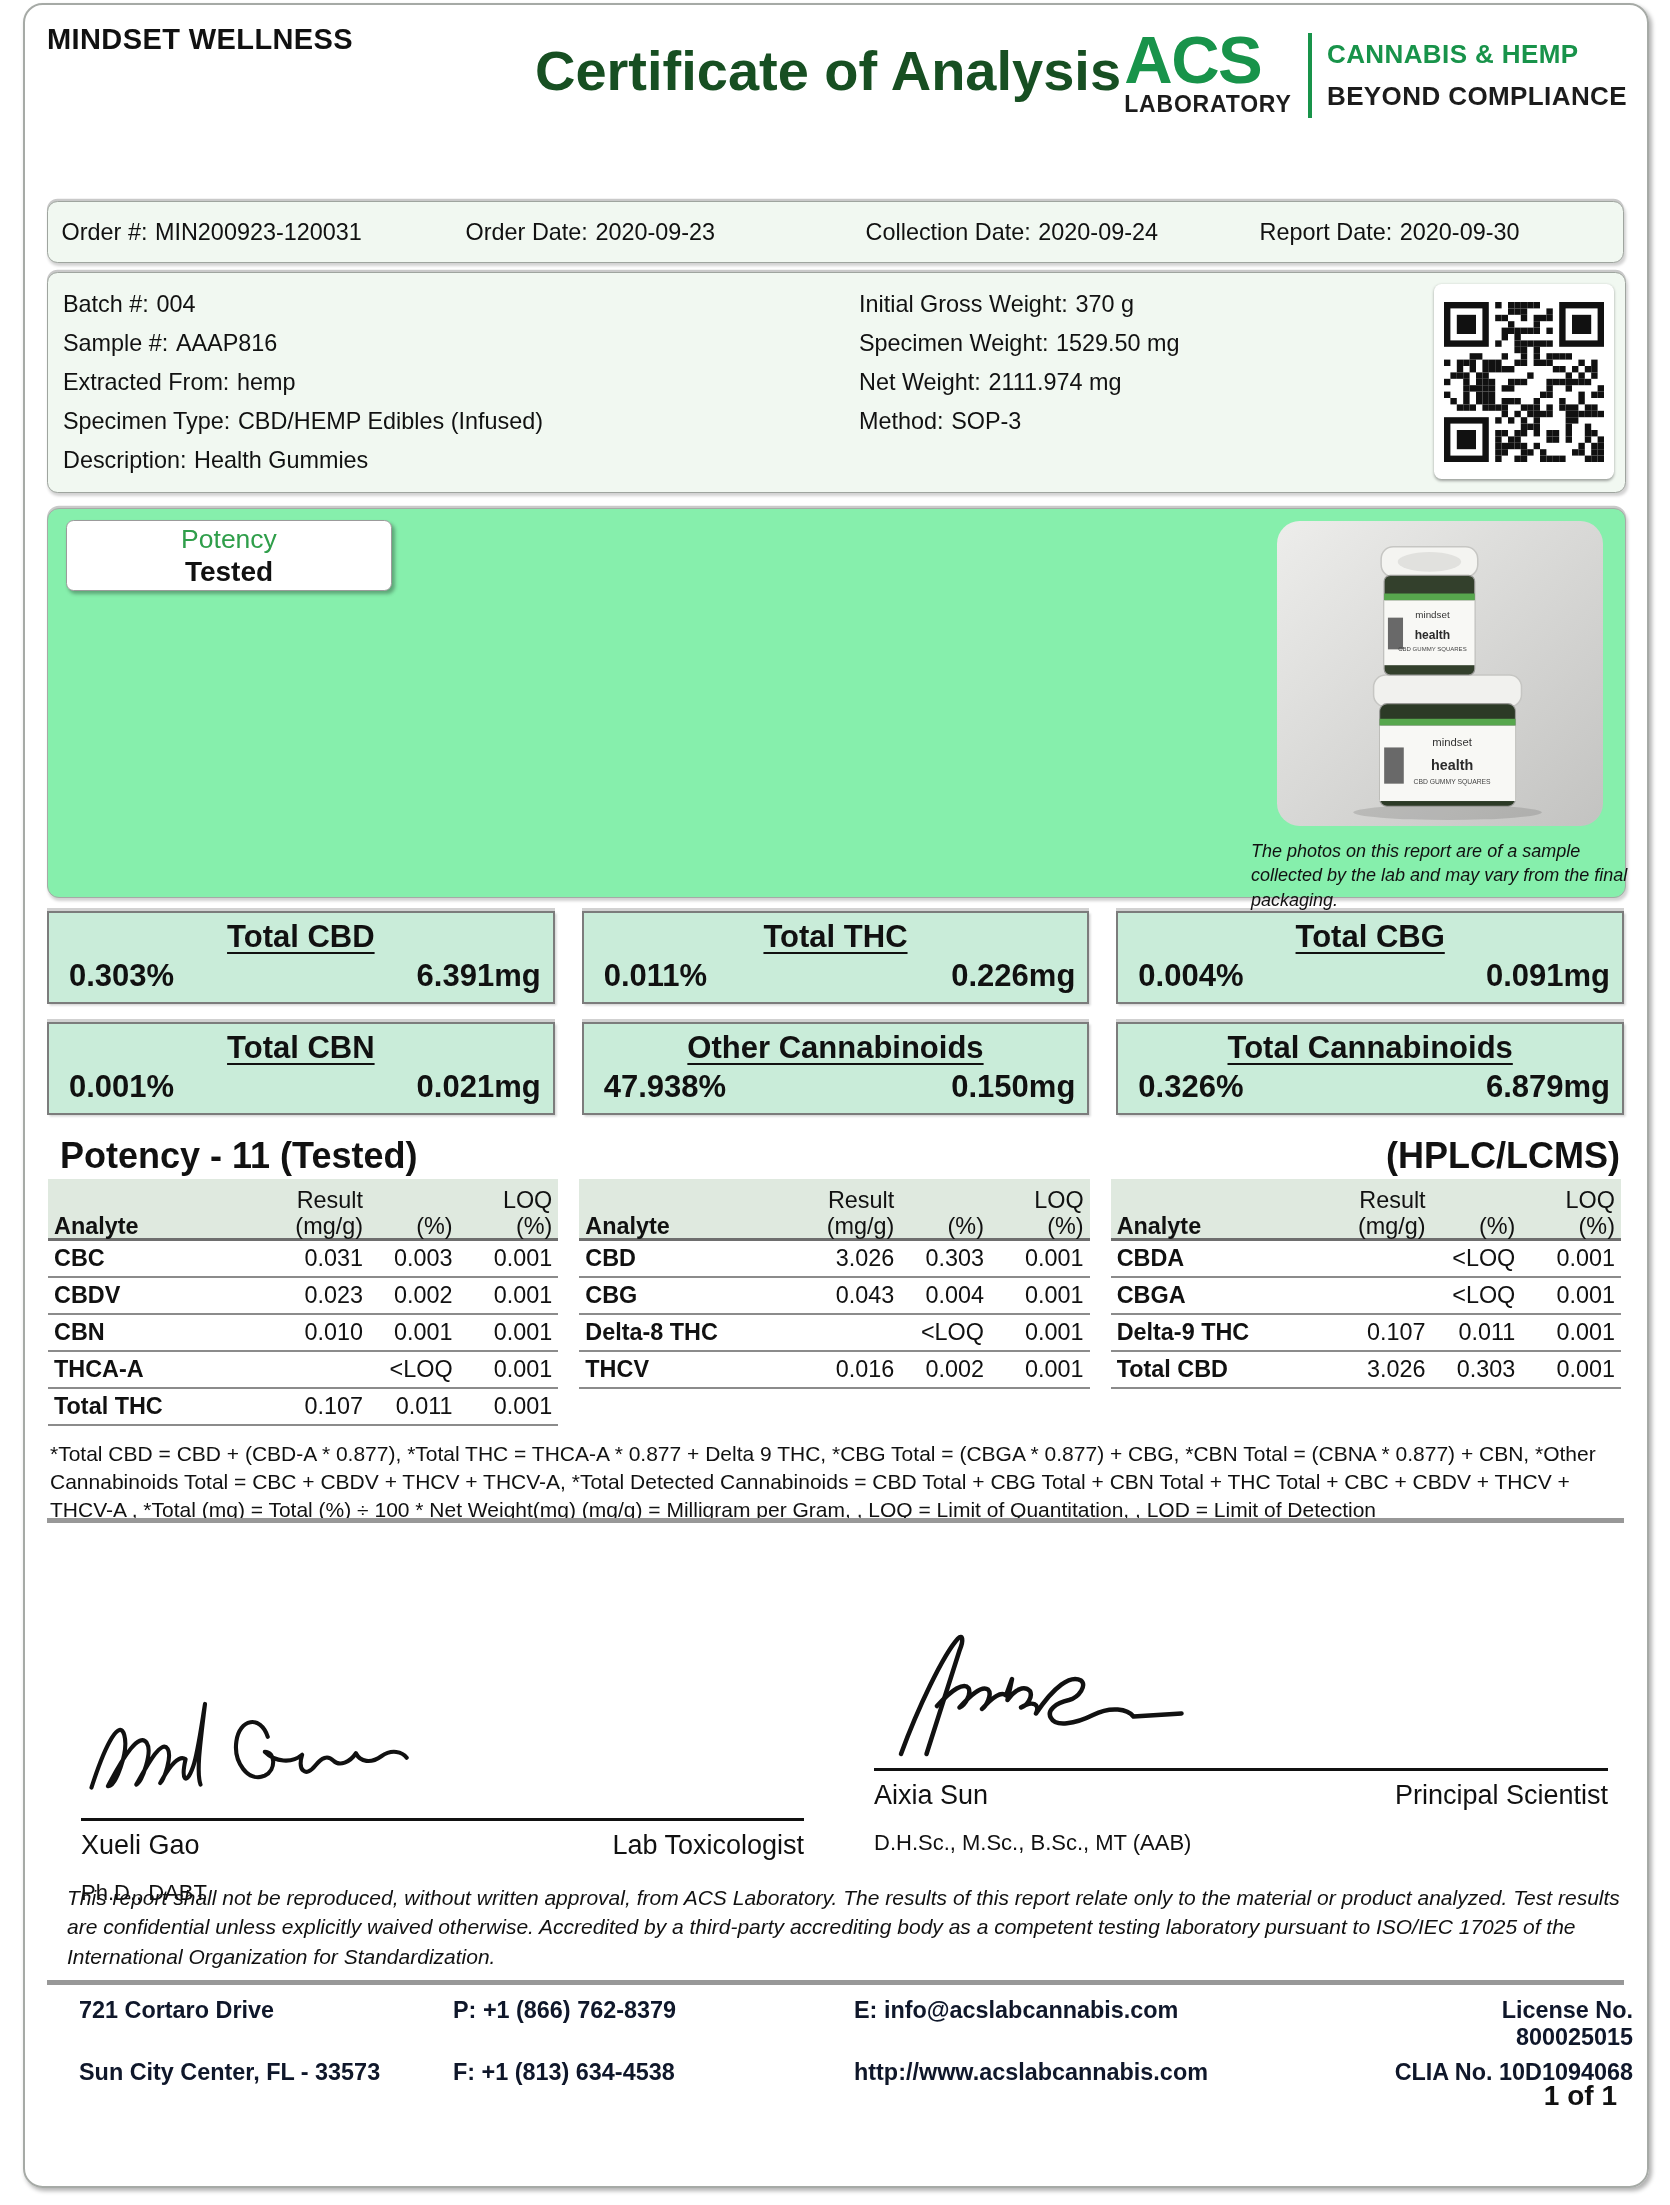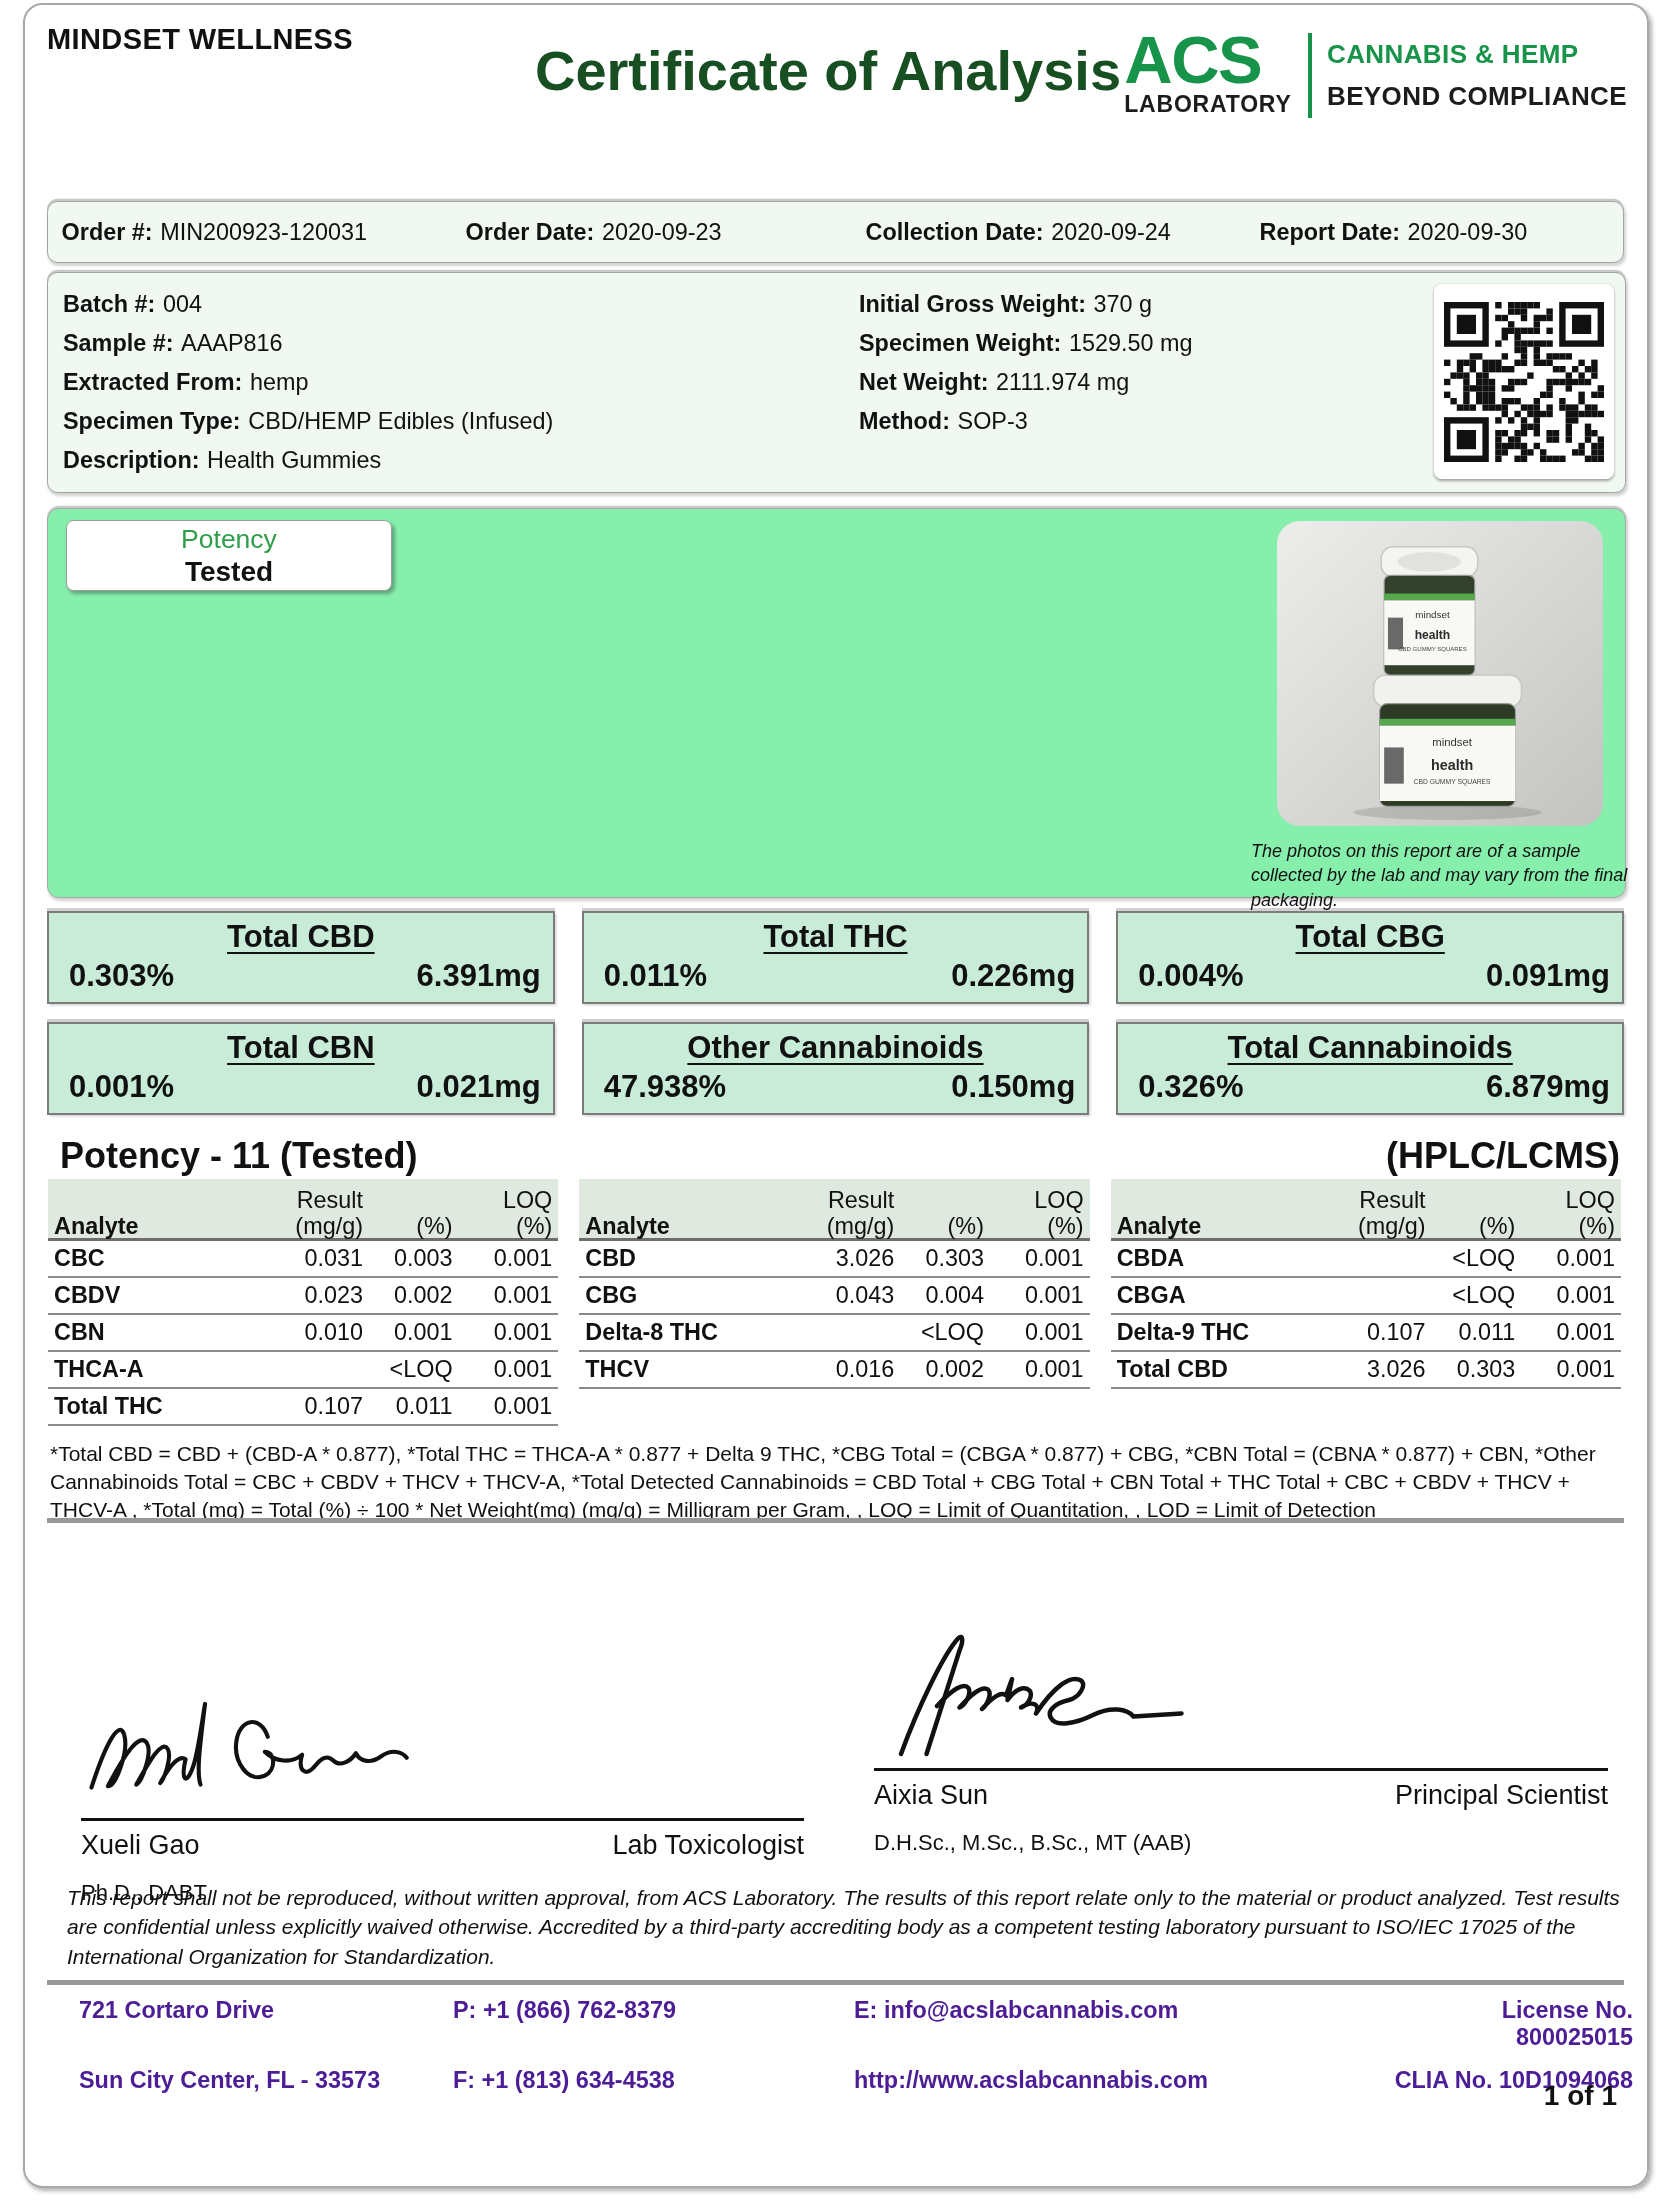--- a/index.html
+++ b/index.html
@@ -12,21 +12,21 @@
   .doc-title{left:469px;top:38px;width:718px;text-align:center;font-size:56px;font-weight:700;color:#174f22;}
   .logo{right:44px;top:33px;display:flex;align-items:center;}
   .logo-acs{font-size:67px;font-weight:900;color:#18934a;line-height:.82;letter-spacing:-1.5px;}
   .logo-lab{font-size:23px;font-weight:700;color:#1c1c1c;letter-spacing:0.8px;margin-top:3px;}
   .logo-bar{width:3.8px;height:85px;background:#18934a;margin:0 15px 0 16.6px;}
   .logo-tag1{font-size:26px;font-weight:800;color:#18934a;letter-spacing:0.4px;}
   .logo-tag2{font-size:26px;font-weight:800;color:#1c1c1c;letter-spacing:0.4px;margin-top:10.6px;}
   
   .bar{background:#f1f8f1;border:1.5px solid #9fa59f;border-radius:10.6px;box-shadow:0 -2.3px 0 #c9c9c9,1.5px 2.3px 3px rgba(0,0,0,.18);}
   .order-bar{left:47px;top:201px;width:1577px;height:62px;display:grid;grid-template-columns:404px 400px 394px 1fr;align-items:center;padding:0 0 0 13.6px;box-sizing:border-box;font-size:23.4px;}
-  .kv b{font-weight:700;margin-right:7.6px;}
+  .kv b{font-weight:400;margin-right:7.6px;}
   .batch-box{left:47px;top:272px;width:1577px;height:219px;}
   .info-col{position:absolute;top:12px;font-size:23.4px;}
   .info-col .kv{height:39px;line-height:39px;white-space:nowrap;}
   .info-left{left:15px;}
   .info-right{left:811px;}
   .qr-box{position:absolute;right:10.6px;top:11.3px;width:180px;height:195px;background:#fff;border-radius:7.6px;box-shadow:0 1.5px 3px rgba(0,0,0,.35);display:flex;align-items:center;justify-content:center;}
   
   .potency-box{left:47px;top:508px;width:1577px;height:388px;background:#86efac;border:1.5px solid #a6aaa6;border-radius:12px;box-shadow:0 -2.3px 0 #c9c9c9,1.5px 2.3px 3px rgba(0,0,0,.18);}
   .badge{position:absolute;left:18px;top:10.6px;width:326px;height:71px;background:#fff;border:1.5px solid #9b9b9b;border-radius:7.6px;box-shadow:2.3px 3px 3.8px rgba(0,0,0,.30);text-align:center;padding-top:3px;box-sizing:border-box;}
   .badge-line1{font-size:26.5px;color:#2f9e4a;}
@@ -56,21 +56,21 @@
   
   .sigblock{display:flex;flex-direction:column;}
   .sig-left{left:81px;top:1689px;width:723px;}
   .sig-right{left:874px;top:1628px;width:734px;}
   .sigline{border-top:3px solid #111;margin-top:1.5px;}
   .sigrow{display:flex;justify-content:space-between;align-items:baseline;margin-top:9px;font-size:27px;}
   .sigcreds{margin-top:19.6px;font-size:22px;}
   
   .disclaimer{left:67px;top:1883px;width:1570px;font-size:21px;font-style:italic;line-height:1.4;}
   .footer-divider{left:47px;top:1980px;width:1577px;height:4.5px;background:#989898;}
-  .footer{left:79px;top:1997px;width:1554px;display:grid;grid-template-columns:374px 401px 537px 1fr;row-gap:16px;font-size:23.4px;font-weight:700;color:#4c1d95;}
+  .footer{left:79px;top:1997px;width:1554px;display:grid;grid-template-columns:374px 401px 537px 1fr;row-gap:8px;font-size:23.4px;font-weight:700;color:#0f172a;}
   .footer .r{text-align:right;padding-right:0px;}
   .pagenum{right:54px;top:2080px;font-size:28px;font-weight:700;}
 </style>
 </head>
 <body>
 
 <div class="abs page-frame"></div>
 
 <div class="abs company">MINDSET WELLNESS</div>
 <div class="abs doc-title">Certificate of Analysis</div>

